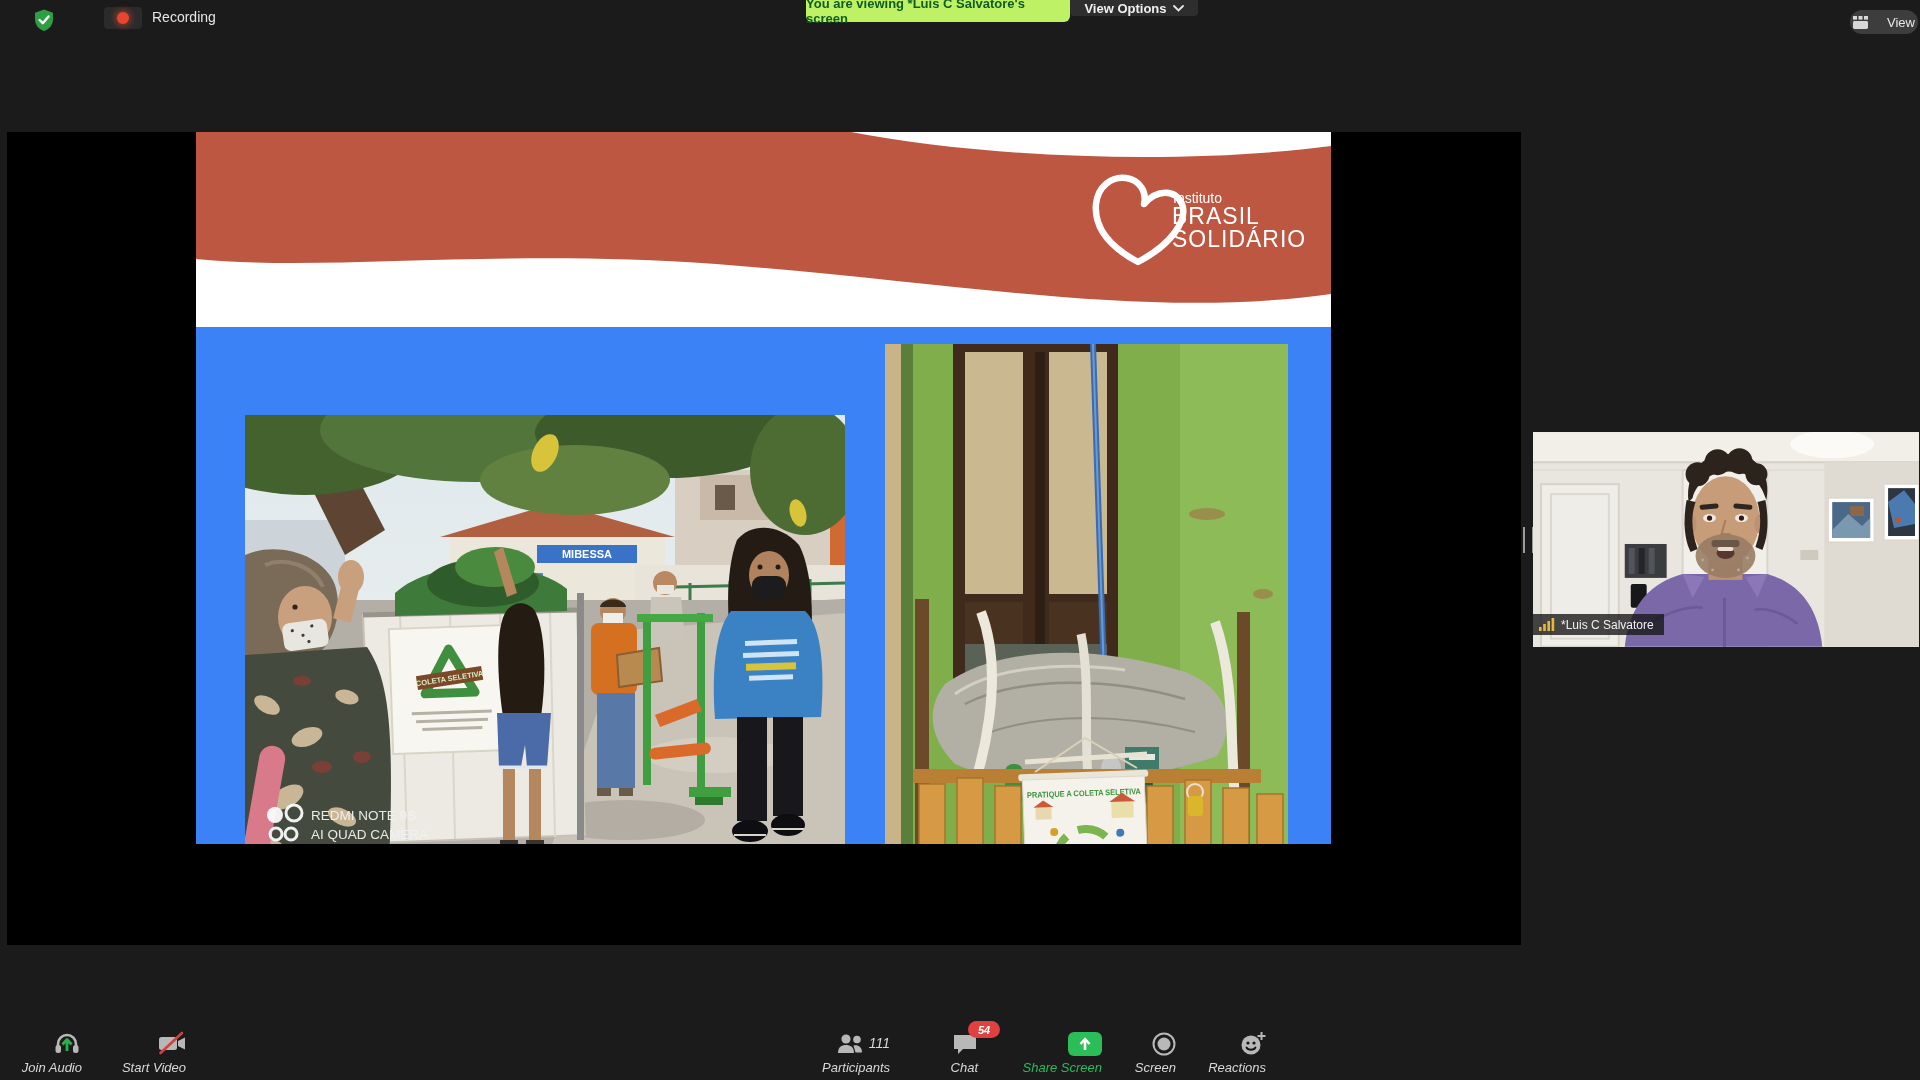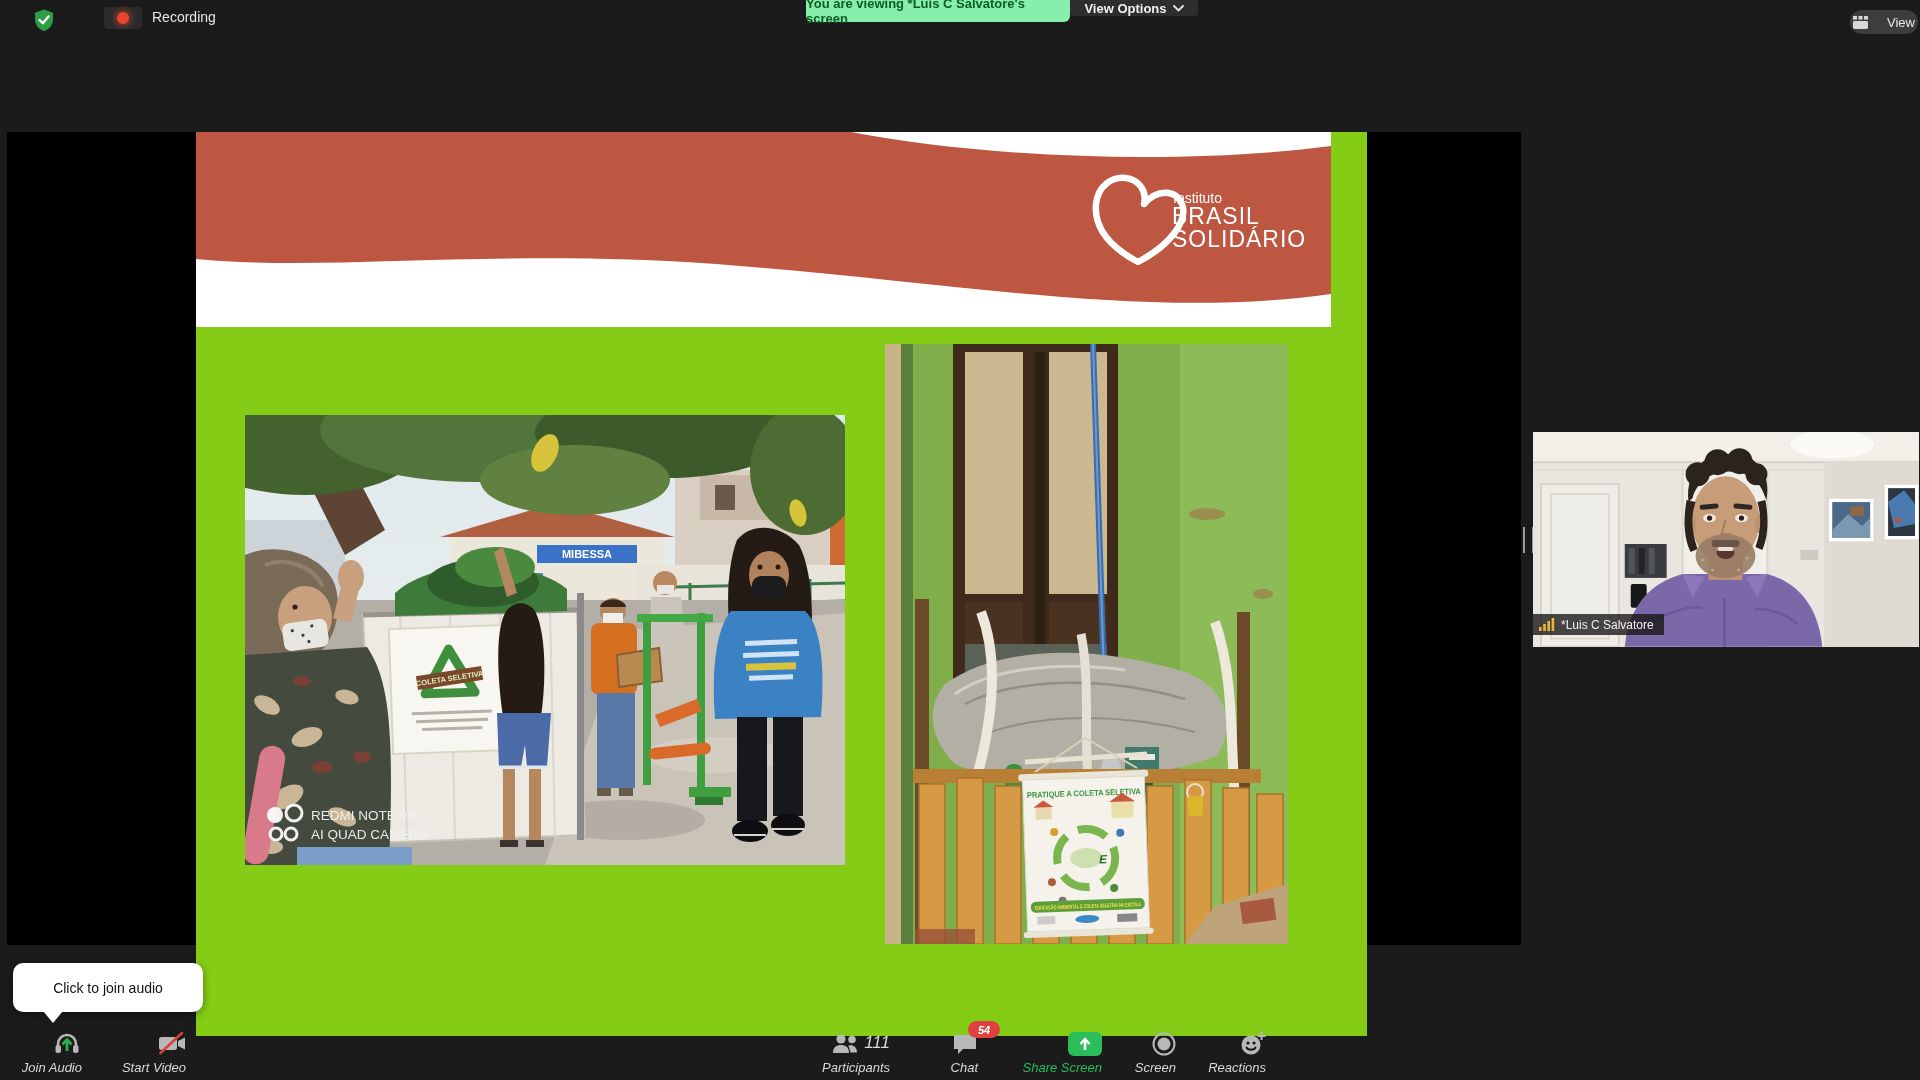--- a/index.html
+++ b/index.html
@@ -12,21 +12,21 @@
   .rec-dot{width:12px;height:12px;border-radius:50%;background:#e8452f;box-shadow:0 0 6px 2px rgba(232,69,47,.55);}
   .rec-label{left:152px;top:9px;color:#e6e6e6;font-size:14px;}
   .share-banner{left:806px;top:0;width:264px;height:22px;border-radius:0 0 6px 6px;
     display:flex;align-items:center;justify-content:center;font-size:13px;font-weight:bold;}
   .view-options{left:1070px;top:0;width:128px;height:16px;background:#2e2e2e;border-radius:0 0 4px 4px;
     display:flex;align-items:center;justify-content:center;gap:6px;color:#f0f0f0;font-size:13px;font-weight:bold;cursor:pointer;}
   .view-btn{left:1850px;top:10px;width:68px;height:24px;background:#3d3d3d;border-radius:12px;
     display:flex;align-items:center;justify-content:center;gap:19px;color:#e8e8e8;font-size:13px;cursor:pointer;}
   
   .content{left:7px;top:132px;width:1514px;height:813px;background:#000;}
-  .slide{left:196px;top:132px;width:1135px;height:904px;background:#84cc16;overflow:hidden;padding-left:36px;}
+  .slide{left:196px;top:132px;width:1135px;height:712px;background:#3b82f6;overflow:hidden;}
   .slide svg{position:absolute;}
   .handle{left:1523px;top:527px;width:7px;height:26px;border-left:2px solid #9a9a9a;border-right:2px solid #9a9a9a;}
   
   .video-thumb{left:1533px;top:432px;width:386px;height:215px;background:#e9e5df;overflow:hidden;}
   .name-tag{position:absolute;left:0;bottom:12px;height:21px;background:rgba(20,20,20,.78);display:flex;align-items:center;
     gap:6px;padding:0 10px 0 6px;color:#f0f0f0;font-size:12px;}
   
   .tooltip{left:13px;top:963px;width:190px;height:49px;background:#ffffff;border-radius:10px;
     display:flex;align-items:center;justify-content:center;color:#111;font-size:14px;box-shadow:0 2px 8px rgba(0,0,0,.4);}
   .tip-arrow{position:absolute;left:30px;top:48px;width:0;height:0;border-left:10px solid transparent;
@@ -50,21 +50,21 @@
   <div class="abs topbar">
     <svg class="abs shield" width="24" height="24" viewBox="0 0 24 24">
       <path d="M12,1.5 L21,4.8 V11 C21,17.2 17.2,21.3 12,23 C6.8,21.3 3,17.2 3,11 V4.8 Z" fill="#2e9e44"></path>
       <polyline points="7.5,12 10.8,15.2 16.5,8.5" fill="none" stroke="#fff" stroke-width="2.4" stroke-linecap="round" stroke-linejoin="round"></polyline>
     </svg>
     <div class="abs rec-pill">
       <div class="rec-dot"></div>
     </div>
     <span class="abs rec-label">Recording</span>
 
-    <div class="abs share-banner" style="background:#86efac;color:#0d5c23;">You are viewing *Luis C Salvatore's screen</div>
+    <div class="abs share-banner" style="background:#bef264;color:#0d5c23;">You are viewing *Luis C Salvatore's screen</div>
 
     <div class="abs view-options">
       <span>View Options</span>
       <svg width="11" height="8" viewBox="0 0 11 8">
         <polyline points="1,2 5.5,6.5 10,2" fill="none" stroke="#e8e8e8" stroke-width="1.8" stroke-linecap="round"></polyline>
       </svg>
     </div>
 
     <div class="abs view-btn">
       <svg width="15" height="13" viewBox="0 0 15 13">
@@ -400,24 +400,20 @@
       <svg width="16" height="13" viewBox="0 0 16 13">
         <rect x="0" y="9" width="2.6" height="4" fill="#e8b83a"></rect>
         <rect x="4.2" y="6" width="2.6" height="7" fill="#e8b83a"></rect>
         <rect x="8.4" y="3" width="2.6" height="10" fill="#e8b83a"></rect>
         <rect x="12.6" y="0" width="2.6" height="13" fill="#e8b83a"></rect>
       </svg>
       <span>*Luis C Salvatore</span>
     </div>
   </div>
 
-  <div class="abs tooltip">
-    <span>Click to join audio</span>
-    <div class="tip-arrow"></div>
-  </div>
 
   <div class="abs toolbar">
 
     <div class="tb-item" style="left:2px;top:6px;width:80px;">
       <div class="tb-icon">
         <svg width="30" height="27" viewBox="0 0 30 27">
           <path d="M6,18 v-3 a9,9 0 0 1 18,0 v3" fill="none" stroke="#b8b8b8" stroke-width="2.6"></path>
           <rect x="3.5" y="16" width="5.5" height="8" rx="2.5" fill="#b8b8b8"></rect>
           <rect x="21" y="16" width="5.5" height="8" rx="2.5" fill="#b8b8b8"></rect>
           <line x1="15" y1="22" x2="15" y2="12" stroke="#2eae4c" stroke-width="2.8"></line>
@@ -439,21 +435,21 @@
     </div>
 
     <div class="tb-item" style="left:798px;top:6px;width:92px;">
       <div class="tb-icon" style="gap:5px;align-items:center;">
         <svg width="28" height="22" viewBox="0 0 28 22">
           <circle cx="10" cy="7" r="4.6" fill="#b8b8b8"></circle>
           <path d="M2,21 C2,15 5.5,13 10,13 C14.5,13 18,15 18,21 Z" fill="#b8b8b8"></path>
           <circle cx="21" cy="7.5" r="3.8" fill="#b8b8b8"></circle>
           <path d="M17.5,13.5 C21.5,12.5 26,14.5 26,20.5 L19.5,20.5" fill="#b8b8b8"></path>
         </svg>
-        <span style="color:#d8d8d8;font-size:17px;">111</span>
+        <span style="color:#d8d8d8;font-size:14px;">111</span>
       </div>
       <span class="tb-label">Participants</span>
     </div>
 
     <div class="tb-item" style="left:912px;top:6px;width:66px;">
       <div class="tb-icon" style="position:relative;">
         <svg width="26" height="24" viewBox="0 0 26 24">
           <path d="M2,3 h22 v14 h-13 l-5,5 v-5 h-4 Z" fill="#b8b8b8" rx="3"></path>
         </svg>
         <div class="badge">54</div>

